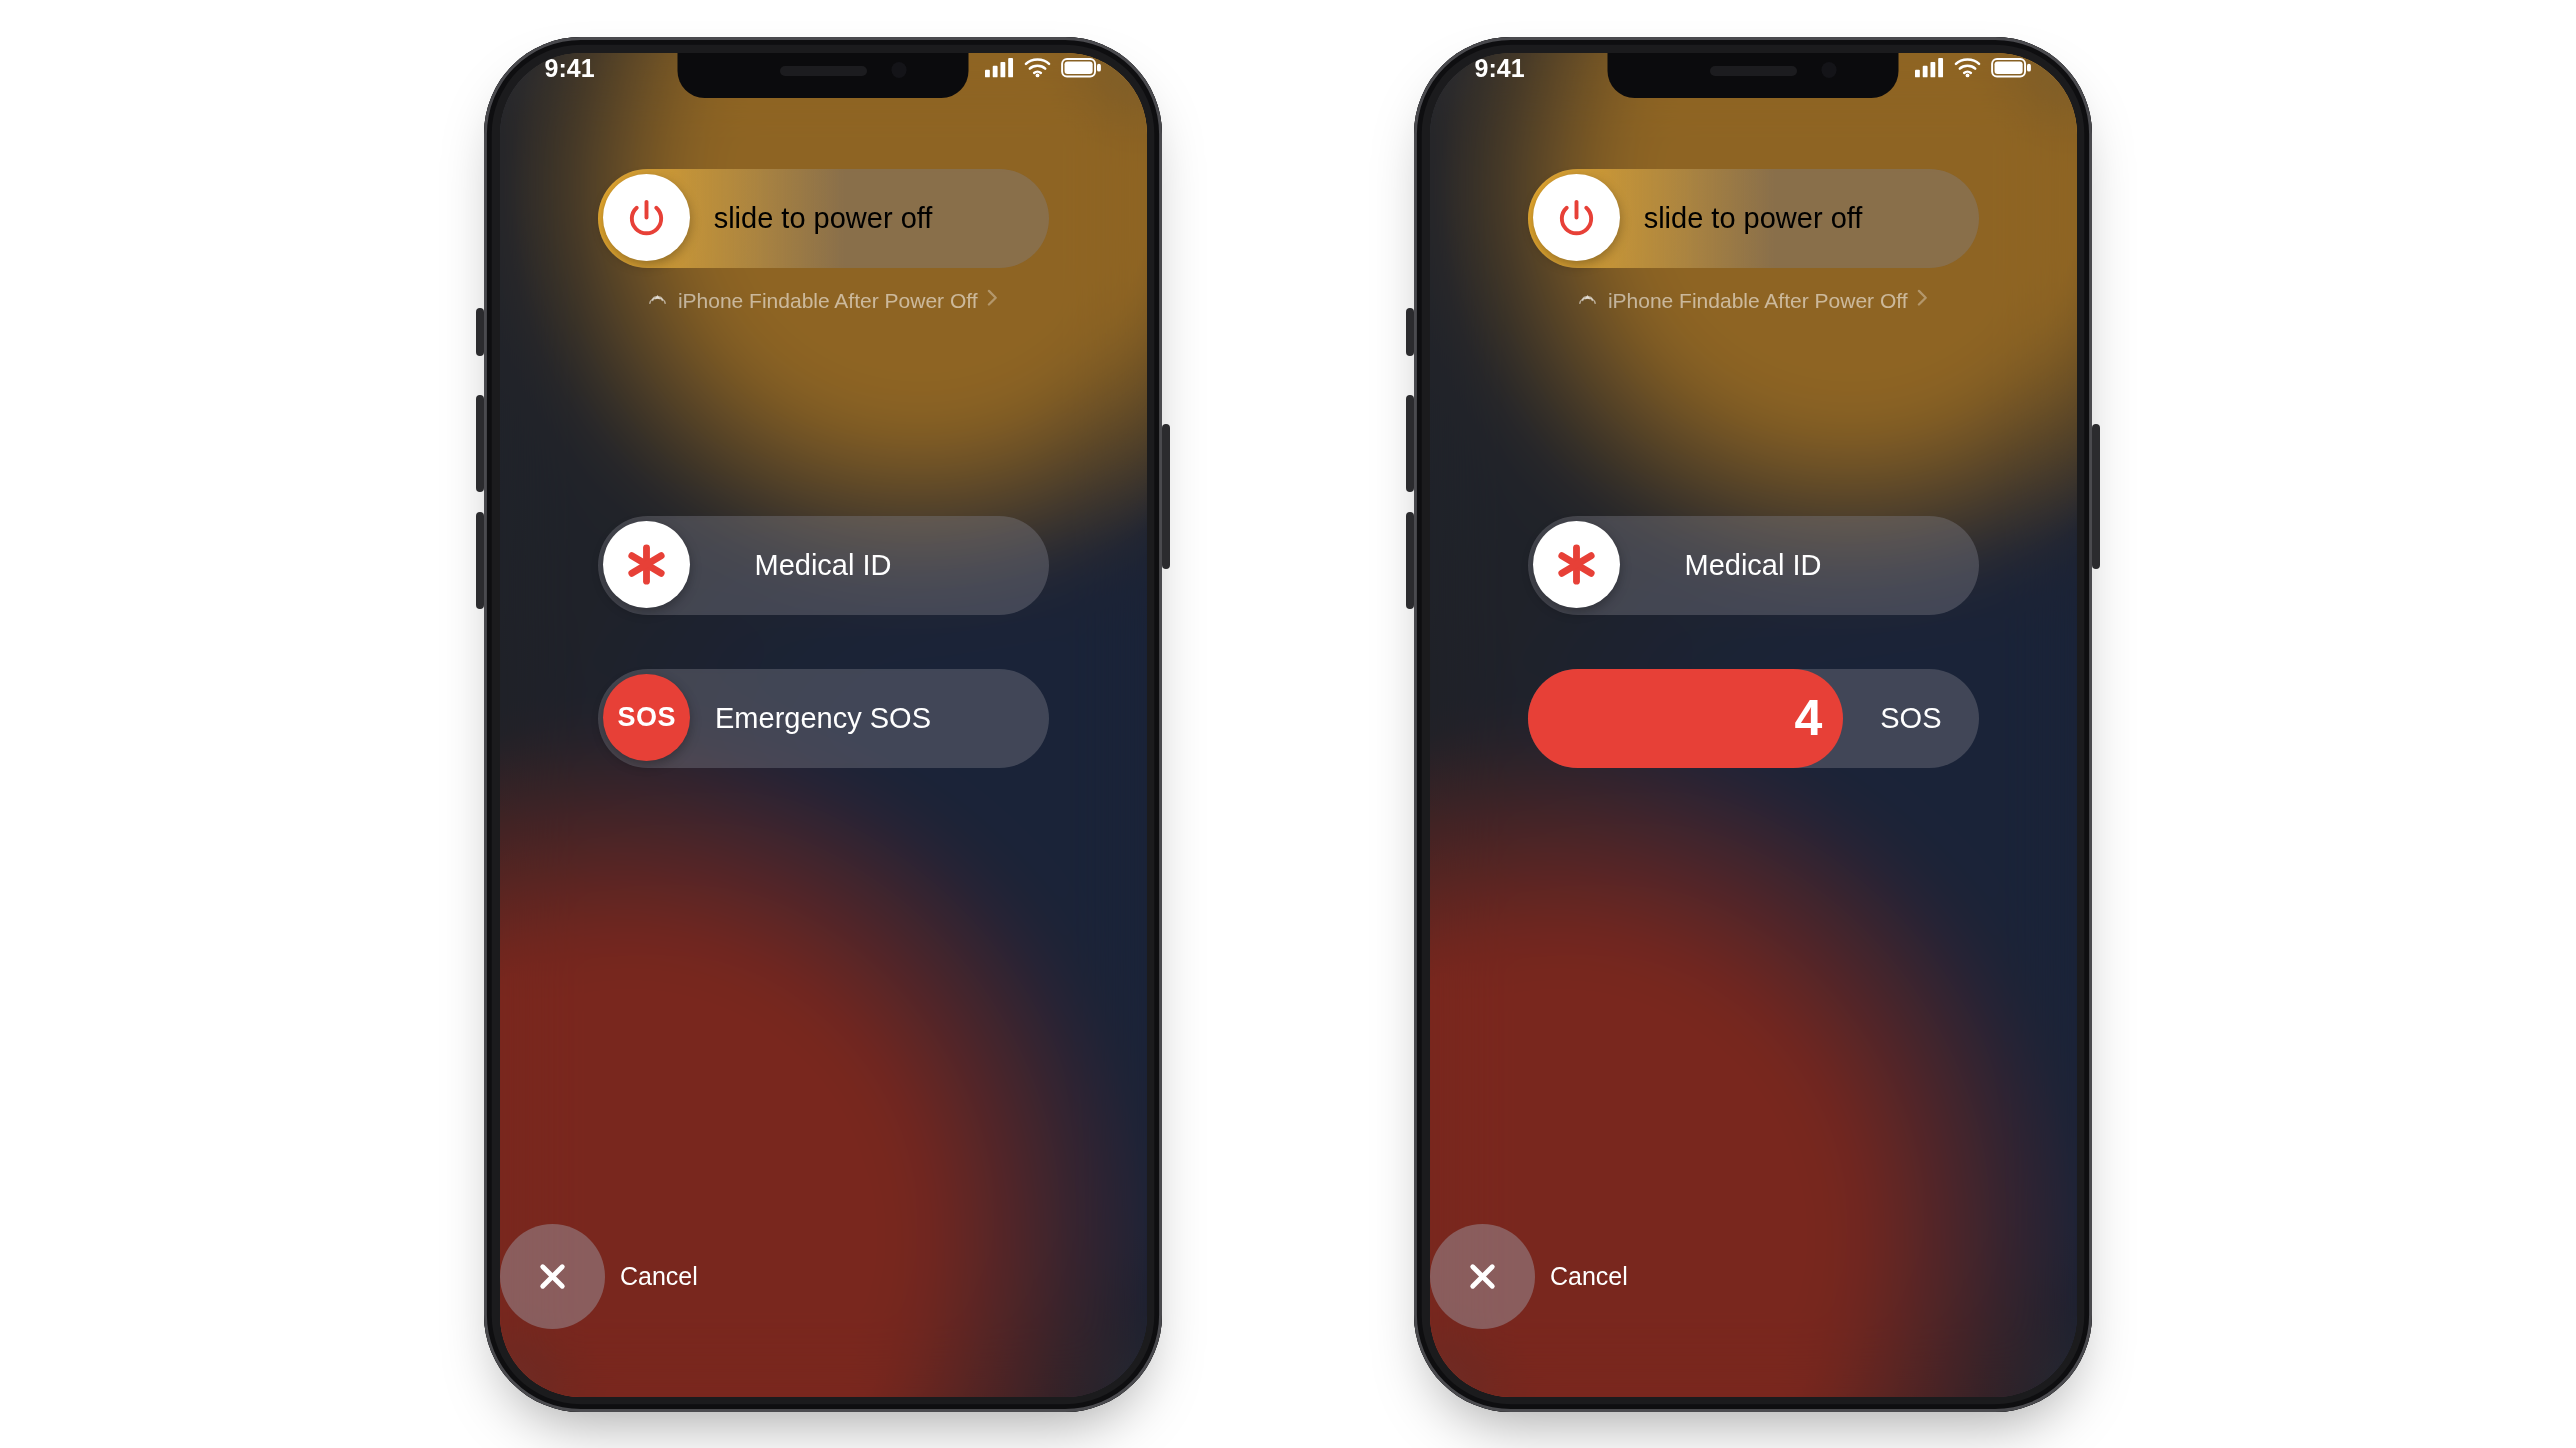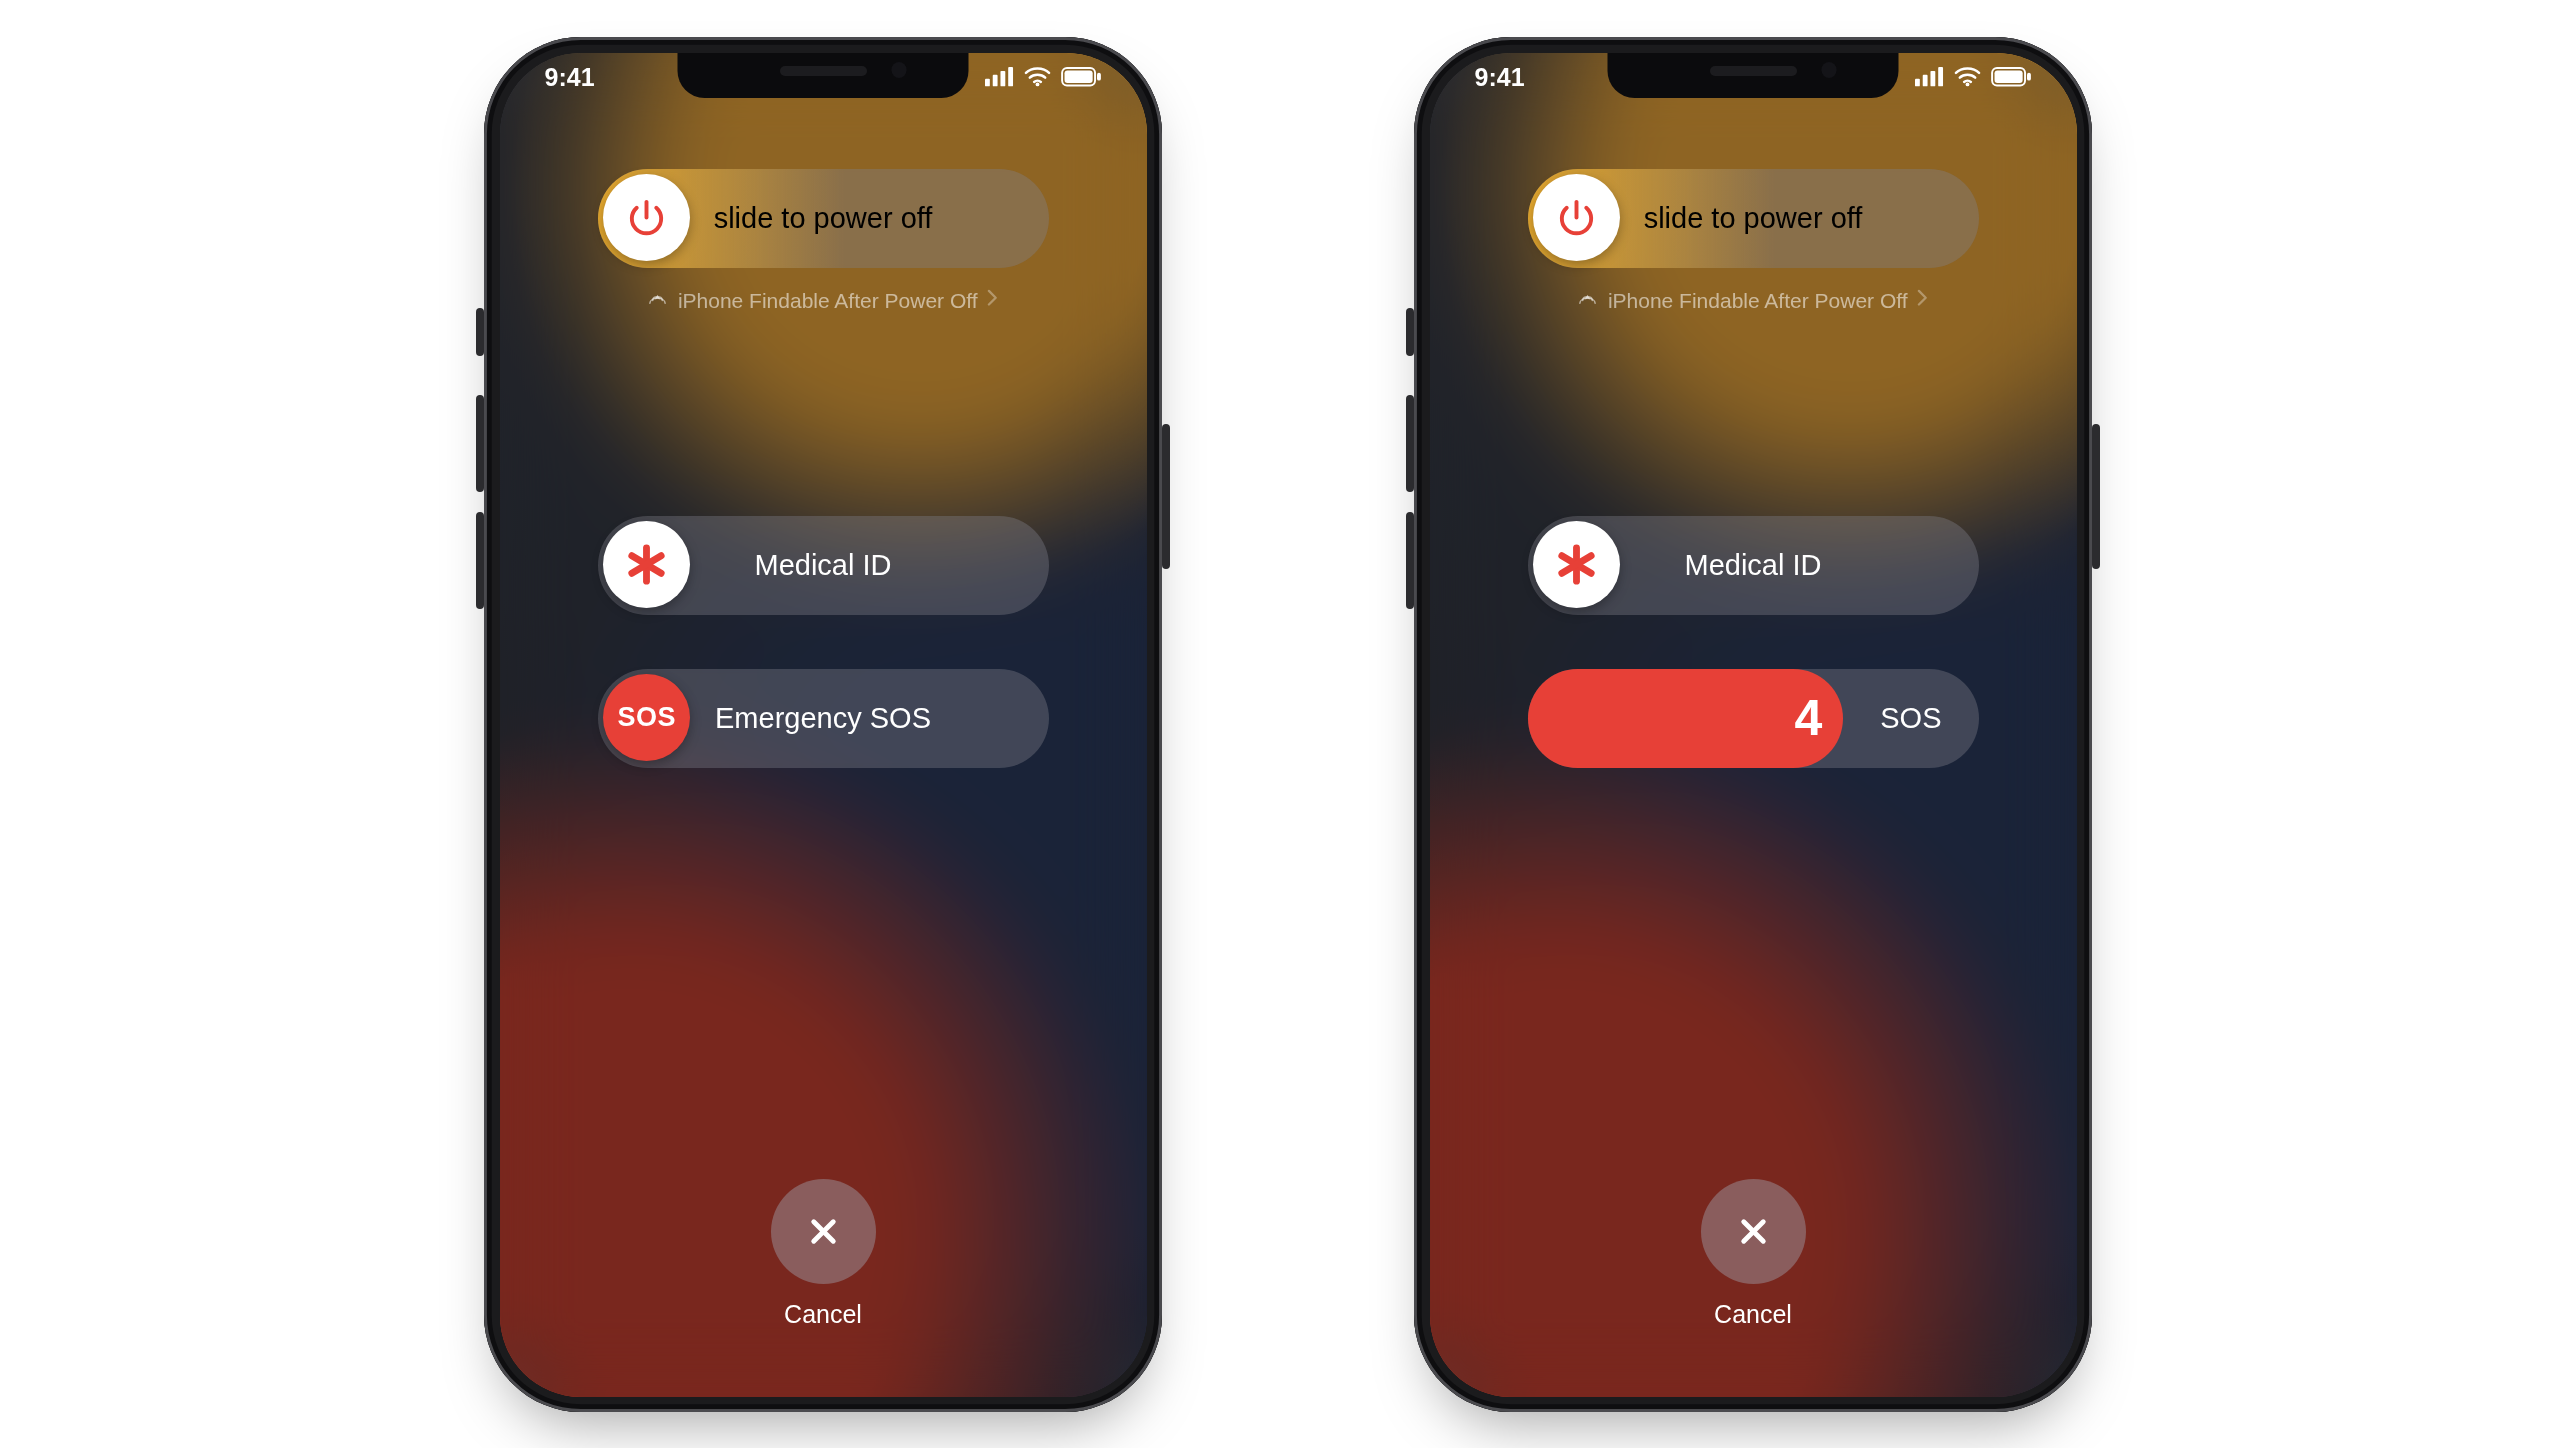--- a/index.html
+++ b/index.html
@@ -86,21 +86,21 @@
   }
   .notch::after{
     content:"";
     position:absolute; left:calc(50% + 68px); top:9.7px;
     width:15.5px; height:15.5px; border-radius:50%;
     background:#141418;
   }
 
   
   .status {
-    position:absolute; top:10px; left:0; right:0;
+    position:absolute; top:1px; left:0; right:0;
     display:flex; justify-content:space-between; align-items:center;
     padding: 0 45px;
     color:#fff; font-size:25px; font-weight:600; z-index:4;
   }
   .status-right { display:flex; align-items:center; gap:9.7px; }
 
   
   .content {
     position:absolute; inset:0;
     display:flex; flex-direction:column; align-items:center;
@@ -148,21 +148,21 @@
     font-size:21px; font-weight:400;
     margin-bottom: 203px;
   }
   .findable .chev { opacity:.6; }
 
   .spacer-mid { height: 33px; }
 
   
   .cancel-wrap{
     position:absolute; bottom:68px; left:0; right:0;
-    display:flex; flex-direction:column; align-items:center; gap:15.5px;
+    display:flex; flex-direction:row; align-items:center; gap:15.5px;
   }
   .cancel-btn{
     width:105px; height:105px; border-radius:50%;
     background: rgba(160,160,170,.45);
     display:flex; align-items:center; justify-content:center;
   }
   .cancel-label{ color:#fff; font-size:25px; }
 
   
   .sos-counting {

